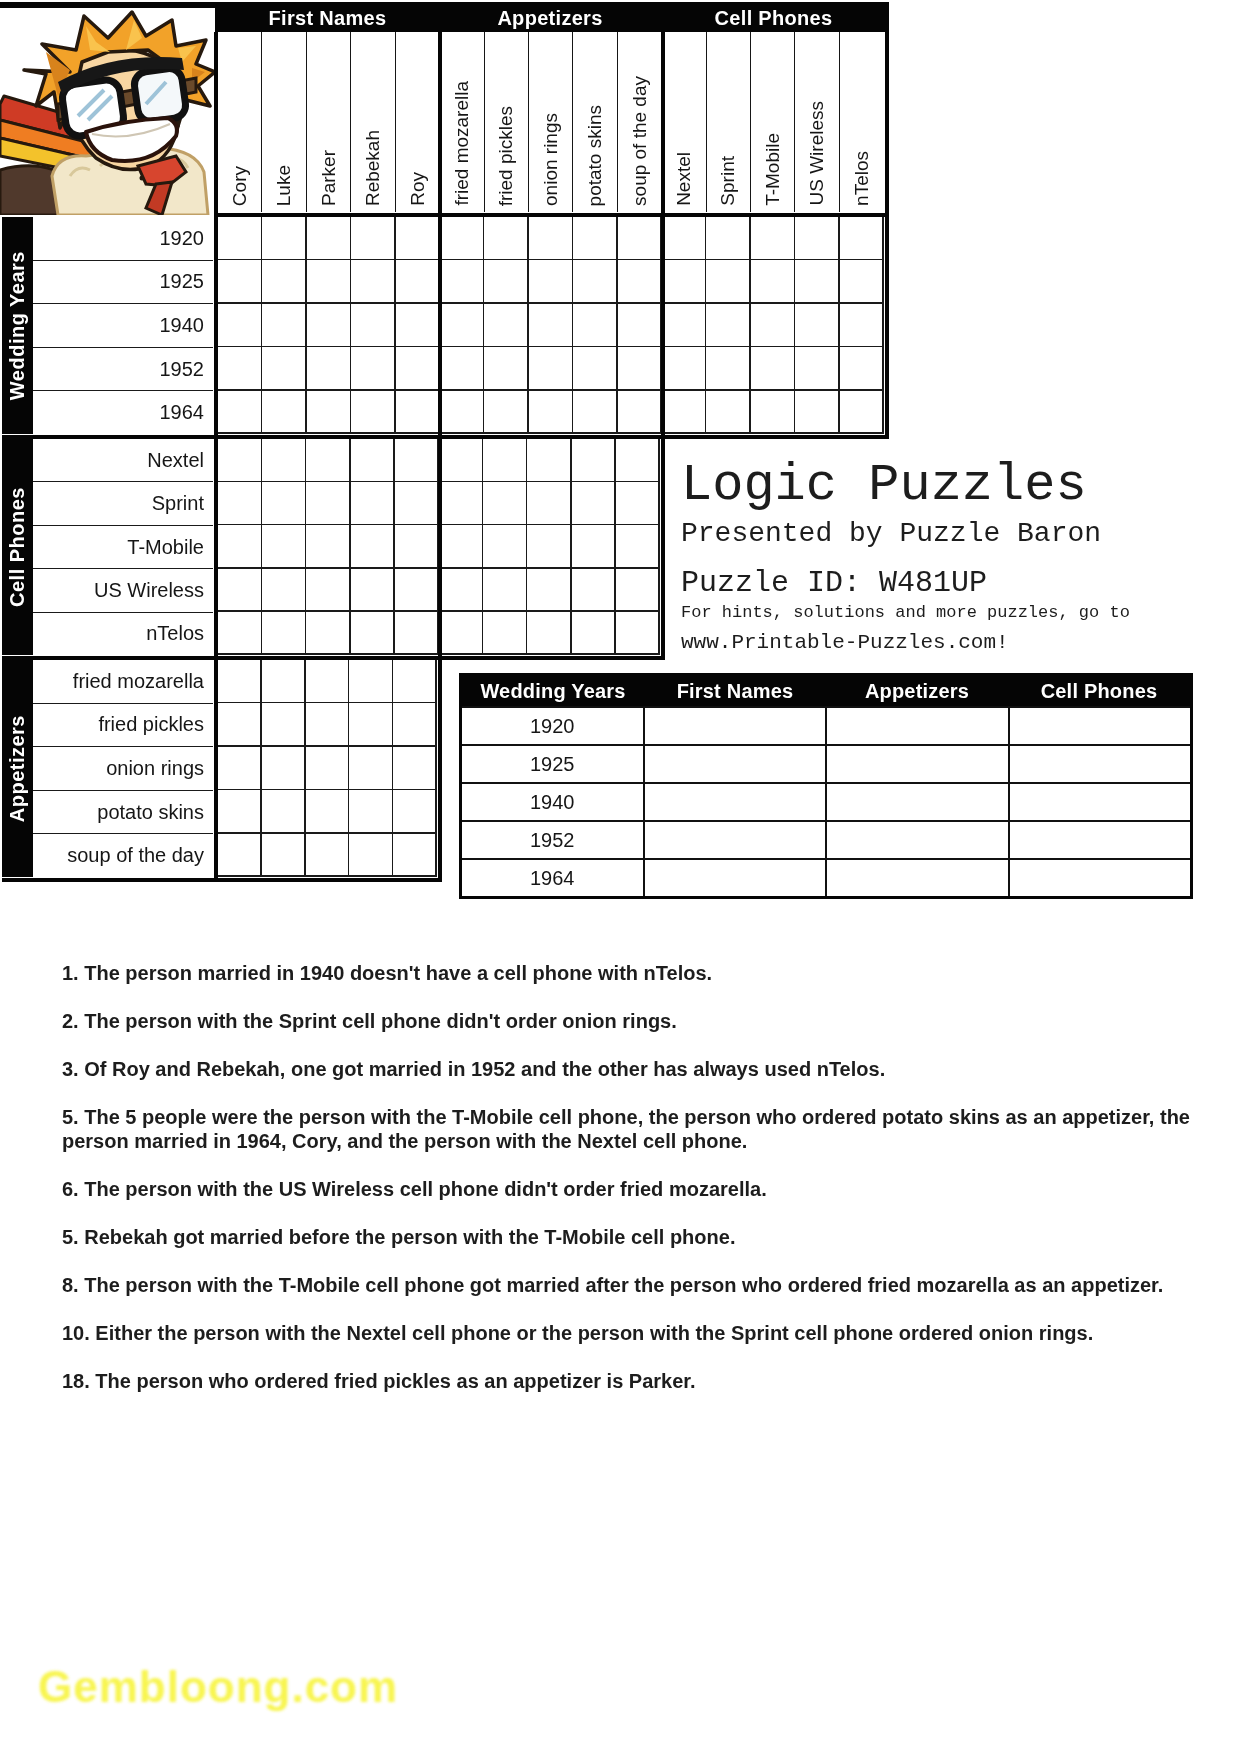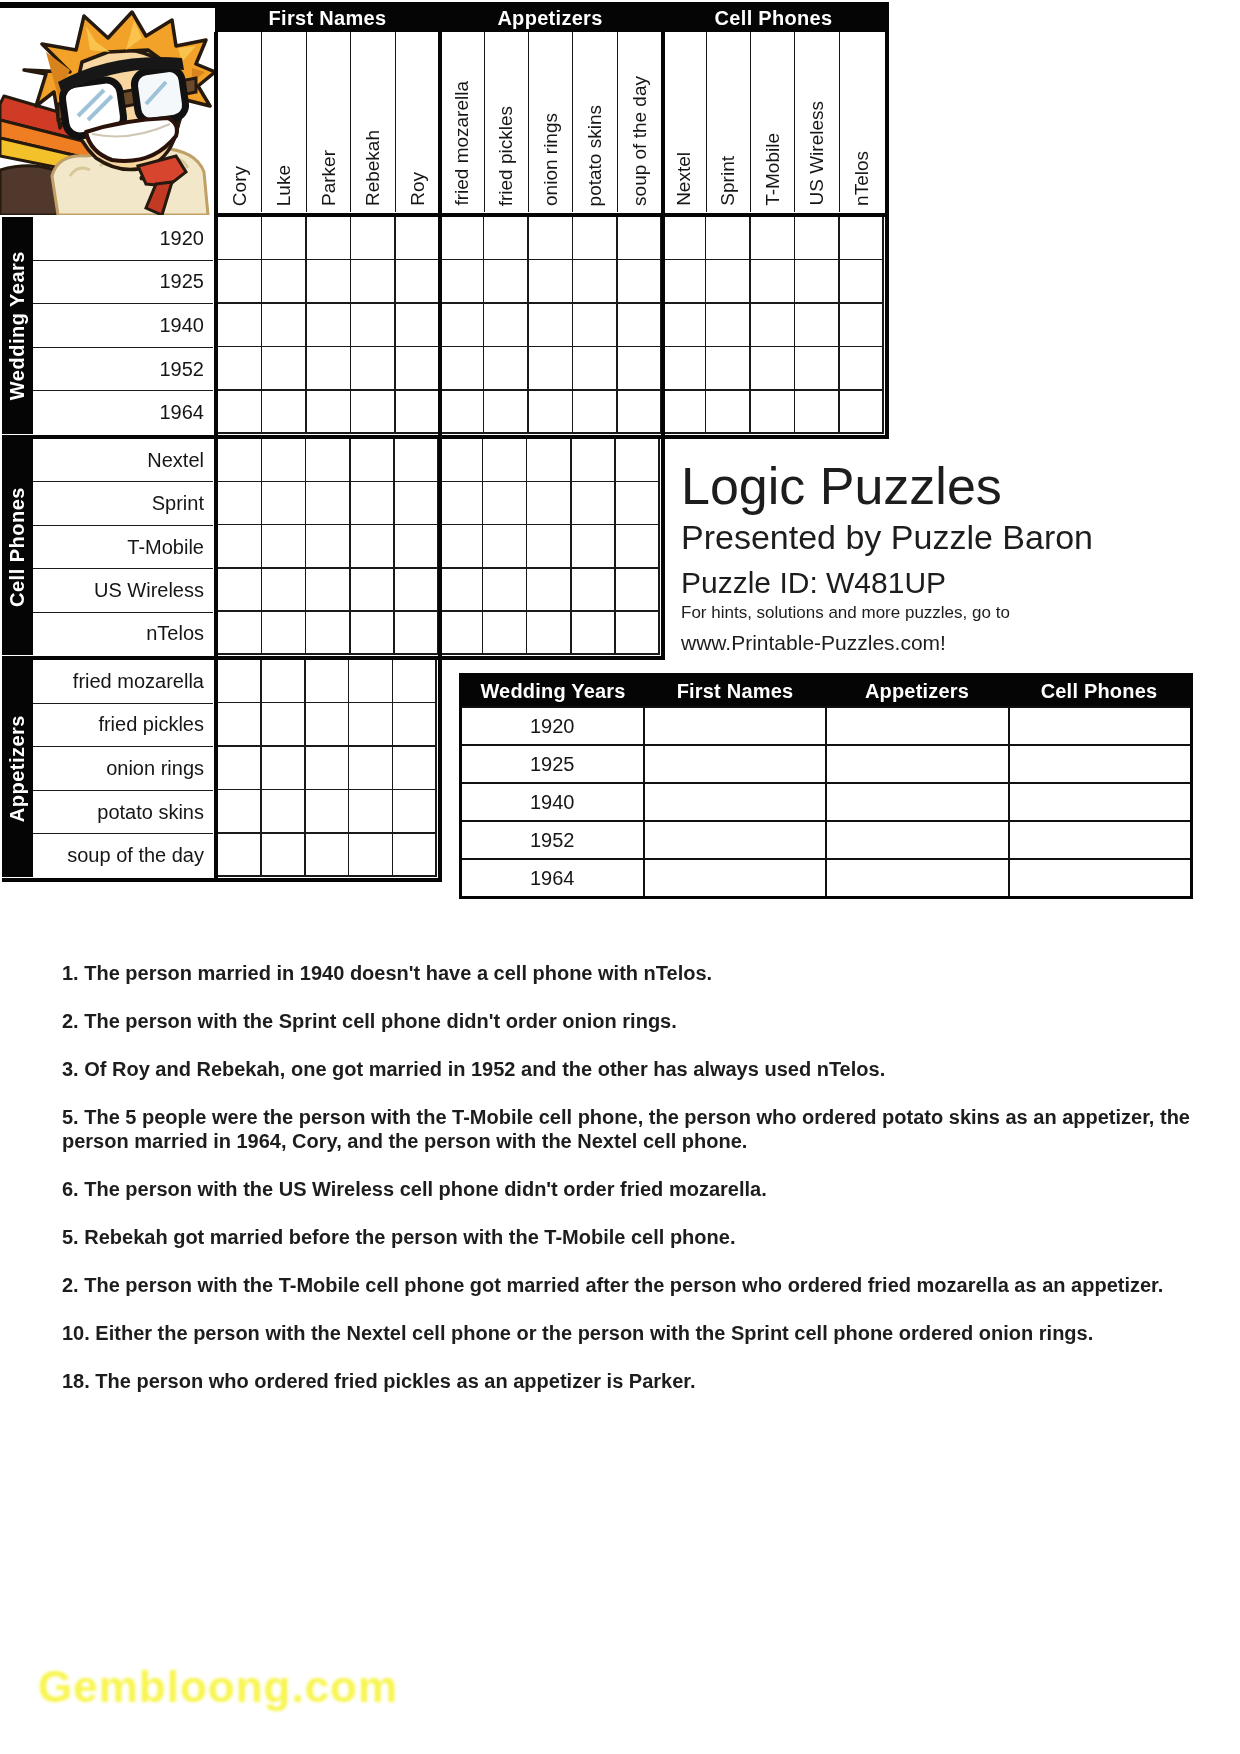--- a/index.html
+++ b/index.html
@@ -53,23 +53,23 @@
 
   
   .rowlabels{left:33px;width:180px;display:flex;flex-direction:column;}
   .rl1{top:217px;height:217px;} .rl2{top:439px;height:216px;} .rl3{top:660px;height:217px;}
   .rowcell{flex:1;box-sizing:border-box;border-bottom:1.6px solid #1a1a1a;
            display:flex;align-items:center;justify-content:flex-end;
            padding-right:9px;font-size:20px;}
   .rowcell:last-child{border-bottom:none;}
 
   
-  .tb{left:681px;color:#1d1d1d;white-space:nowrap;}
+  .tb{left:681px;color:#1d1d1d;white-space:nowrap;font-family:Liberation Mono, monospace;}
   .tb-title{top:460px;font-size:52px;line-height:1;}
-  .tb-sub{top:518px;font-size:34px;}
+  .tb-sub{top:518px;font-size:28px;}
   .tb-id{top:566px;font-size:30px;}
   .tb-h1{top:603px;font-size:17px;}
   .tb-h2{top:631px;font-size:21px;}
 
   
   .anstable{left:459px;top:673px;width:734px;border:3px solid #050505;box-sizing:border-box;}
   .ans-head{display:flex;background:#050505;height:30px;}
   .ans-head div{flex:1;color:#fff;font-weight:bold;font-size:20px;
                 display:flex;align-items:center;justify-content:center;letter-spacing:.2px;}
   .ans-row{display:flex;height:36px;border-top:2px solid #111;}
@@ -273,20 +273,20 @@
     </div>
   </div>
 
   <div class="abs clues">
     <p>1. The person married in 1940 doesn't have a cell phone with nTelos.</p>
     <p>2. The person with the Sprint cell phone didn't order onion rings.</p>
     <p>3. Of Roy and Rebekah, one got married in 1952 and the other has always used nTelos.</p>
     <p class="wrap">5. The 5 people were  the person with the T-Mobile cell phone, the person who ordered potato skins as an appetizer, the person married in 1964, Cory,  and the person with the Nextel cell phone.</p>
     <p>6. The person with the US Wireless cell phone didn't order fried mozarella.</p>
     <p>5. Rebekah got married before the person with the T-Mobile cell phone.</p>
-    <p>2. The person with the T-Mobile cell phone got married after the person who ordered fried mozarella as an appetizer.</p>
+    <p>8. The person with the T-Mobile cell phone got married after the person who ordered fried mozarella as an appetizer.</p>
     <p>10. Either the person with the Nextel cell phone or the person with the Sprint cell phone ordered onion rings.</p>
     <p>18. The person who ordered fried pickles as an appetizer is Parker.</p>
   </div>
 
   <div class="abs watermark">Gembloong.com</div>
 
 </div>
 
 </body></html>

